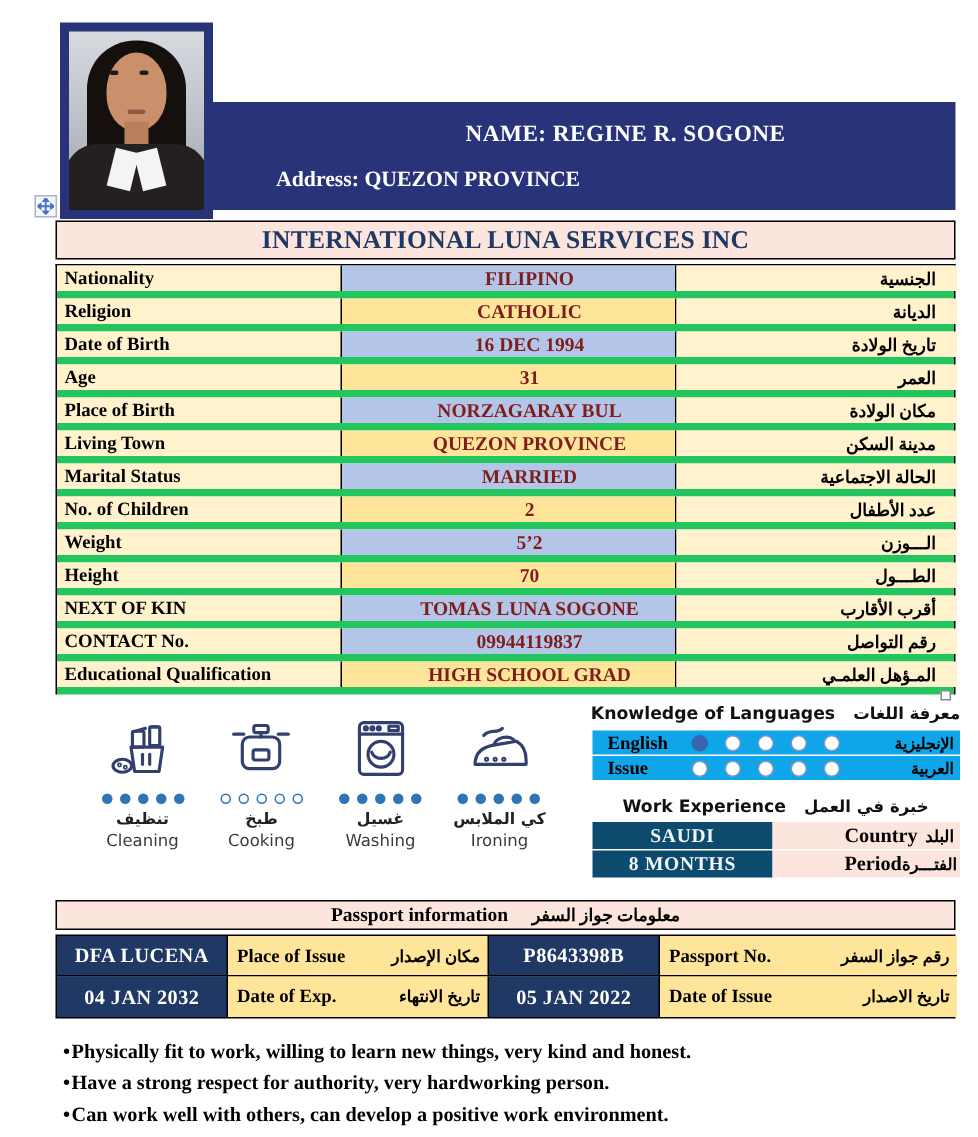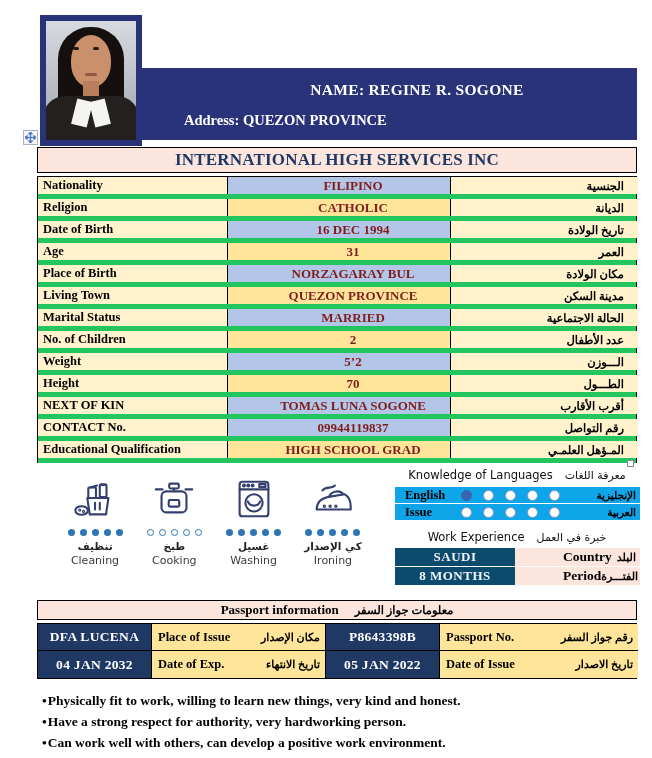--- a/index.html
+++ b/index.html
@@ -60,21 +60,21 @@
   .skill { width:74px; display:flex; flex-direction:column; align-items:center; }
   .skill svg { width:46px; height:46px; }
   .dots { display:flex; gap:5px; margin-top:6px; height:8px; align-items:center; }
   .dot { width:7px; height:7px; border-radius:50%; }
   .dot.filled { background:#2e75b6; }
   .dot.empty  { background:#fff; border:1.4px solid #2e75b6; }
   .skill-ar { margin-top:4px; font-family:"DejaVu Sans", sans-serif; font-size:10.5px; font-weight:bold; color:#222; height:14px; }
   .skill-en { font-family:"DejaVu Sans", sans-serif; font-size:11px; color:#3a3a3a; }
   
   .panel-title { position:absolute; width:250px; display:flex; justify-content:center; align-items:baseline; gap:12px;
-    font-family:"DejaVu Sans", sans-serif; font-weight:normal; font-size:11.5px; color:#111; }
+    font-family:"DejaVu Sans", sans-serif; font-weight:bold; font-size:11.5px; color:#111; }
   .panel-title .ar { font-size:11px; }
   .kol-title { left:392px; top:468px; }
   .we-title  { left:392px; top:530px; }
   .lang-table { position:absolute; left:395px; top:487px; width:245px; }
   .lang-row { display:grid; grid-template-columns:60px 1fr 74px; align-items:center; height:16px;
     background:#0ea5e9; margin-bottom:1px; }
   .lang-label { font-weight:bold; font-size:12.5px; padding-left:10px; }
   .radios { display:flex; justify-content:space-between; padding:0 6px; }
   .radio { width:11px; height:11px; border-radius:50%; }
   .radio.empty  { background:#fff; border:1.5px solid #7d97c8; }
@@ -142,21 +142,21 @@
       <div class="collar l"></div>
       <div class="collar r"></div>
     </div>
   </div>
 
   <div class="banner">
     <div class="banner-name">NAME: REGINE R. SOGONE</div>
     <div class="banner-address">Address:  QUEZON PROVINCE</div>
   </div>
 
-  <div class="title-band">INTERNATIONAL HIGH SERVICES INC</div>
+  <div class="title-band">INTERNATIONAL LUNA SERVICES INC</div>
 
   <div class="info-table">
     <div class="info-row">
       <div class="cell cell-label">Nationality</div>
       <div class="cell cell-value" data-color="blue">FILIPINO</div>
       <div class="cell cell-arabic">الجنسية</div>
     </div>
     <div class="info-row">
       <div class="cell cell-label">Religion</div>
       <div class="cell cell-value" data-color="yellow">CATHOLIC</div>
@@ -300,21 +300,21 @@
             <circle cx="27" cy="31.5" r="0.7"></circle>
         </g>
       </svg>
       <div class="dots">
           <span class="dot filled"></span>
           <span class="dot filled"></span>
           <span class="dot filled"></span>
           <span class="dot filled"></span>
           <span class="dot filled"></span>
         </div>
-      <div class="skill-ar">كي الإصدار</div>
+      <div class="skill-ar">كي الملابس</div>
       <div class="skill-en">Ironing</div>
     </div>
   </div>
 
   <div class="resize-handle"></div>
 
   <div class="panel-title kol-title">
     <span class="en">Knowledge of Languages</span>
     <span class="ar">معرفة اللغات</span>
   </div>

